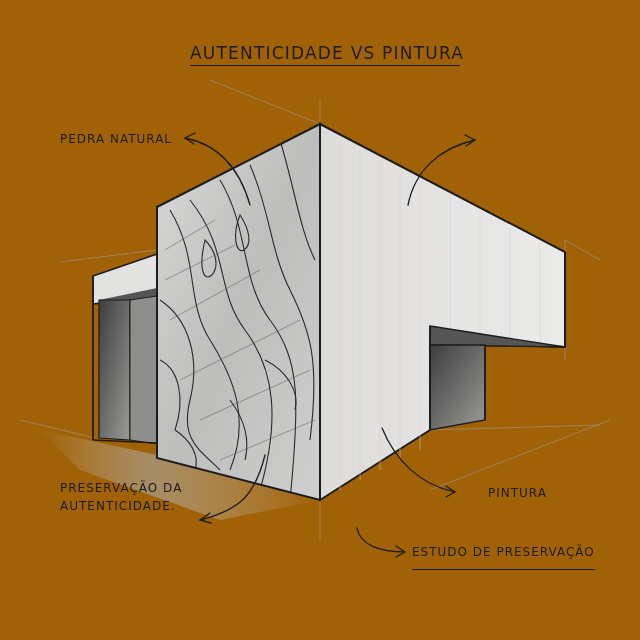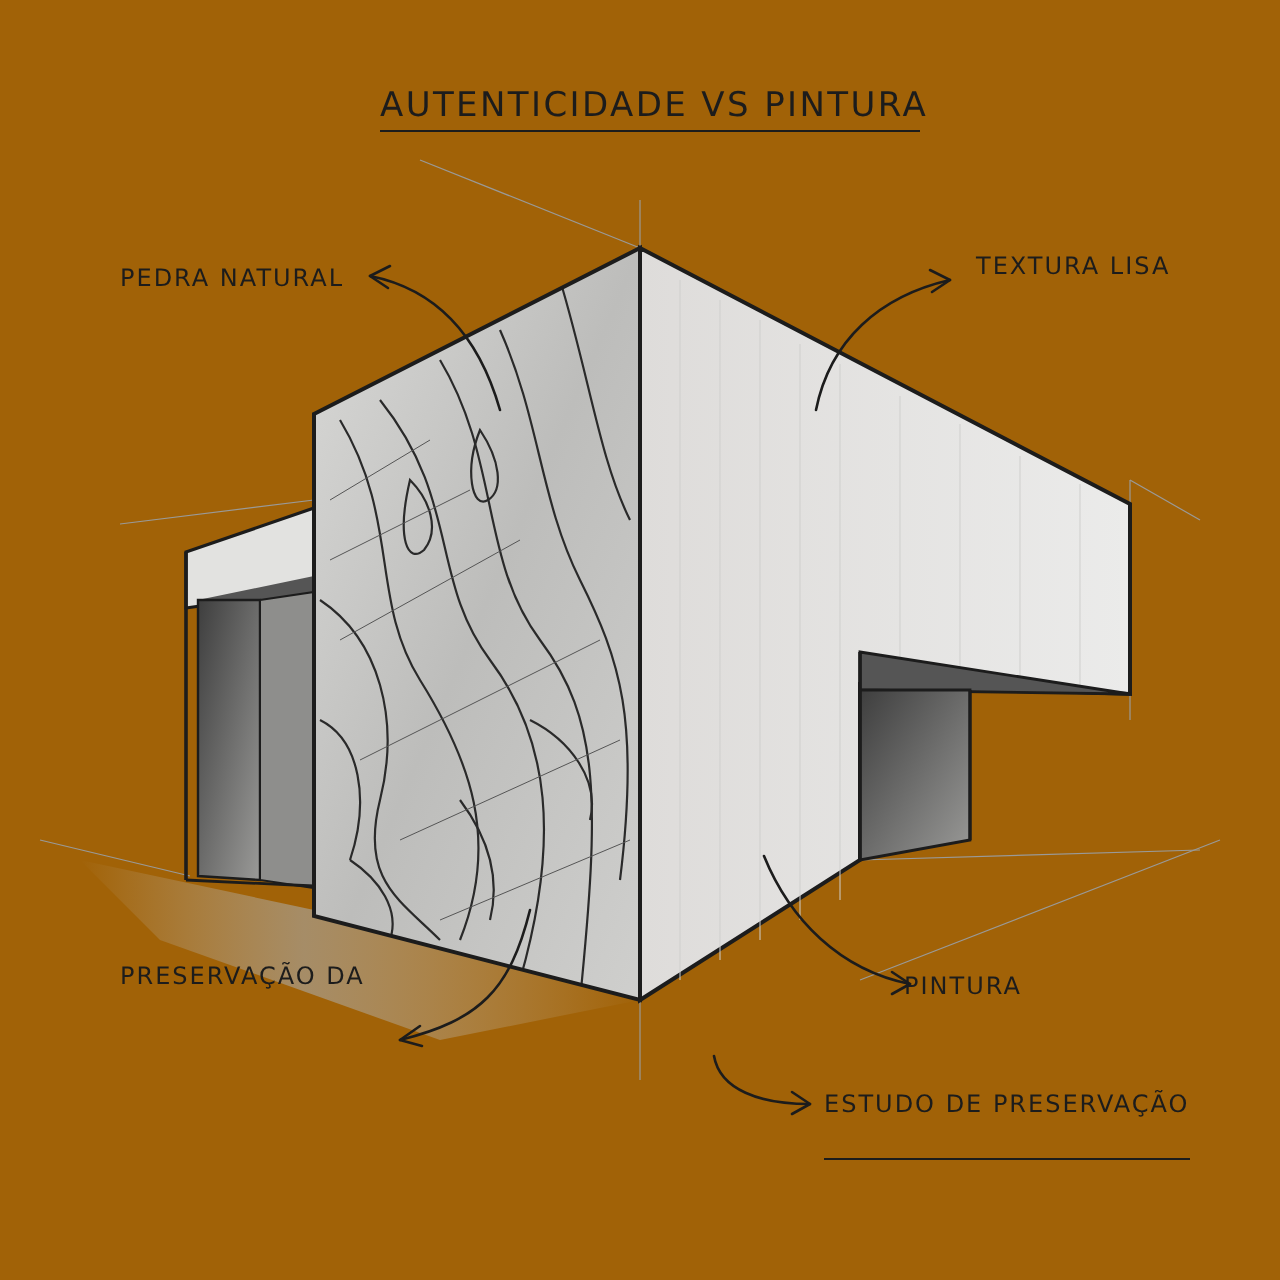--- a/index.html
+++ b/index.html
@@ -14,21 +14,21 @@
       line-height: 18px;
       white-space: nowrap;
     }
     .label span { display: block; }
     .title {
       left: 190px; top: 44px; width: 270px;
       font-size: 17px; letter-spacing: 1.2px; text-align: center;
       padding-bottom: 3px; border-bottom: 1.5px solid #1c1c1c;
     }
     .small { font-size: 12px; }
-    .underlined { border-bottom: 1.5px solid #1c1c1c; padding-bottom: 18px; }
+    .underlined { border-bottom: 1.5px solid #1c1c1c; padding-bottom: 8px; }
   </style>
 </head>
 <body>
 
 <div class="canvas">
 
   <svg class="sketch" viewBox="0 0 640 640">
     <defs>
       <linearGradient id="groundShade" x1="0" y1="0" x2="1" y2="0">
         <stop offset="0" stop-color="#c9c9c7" stop-opacity="0"></stop>
@@ -138,28 +138,28 @@
     </g>
   </svg>
 
   <div class="label title">Autenticidade vs Pintura</div>
 
   <div class="label small" style="left:60px; top:130px;">
     <span>Pedra natural</span>
   </div>
 
   <div class="label small" style="left:488px; top:124px;">
-    <span>Textura lisa</span>
   </div>
 
   <div class="label small" style="left:60px; top:479px;">
     <span>Preservação da</span>
+    <span>autenticidade.</span>
   </div>
 
-  <div class="label small" style="left:452px; top:484px;">
+  <div class="label small" style="left:488px; top:484px;">
     <span>Pintura</span>
   </div>
 
   <div class="label small underlined" style="left:412px; top:543px;">
     <span>Estudo de preservação</span>
   </div>
 
 </div>
 
 </body></html>

